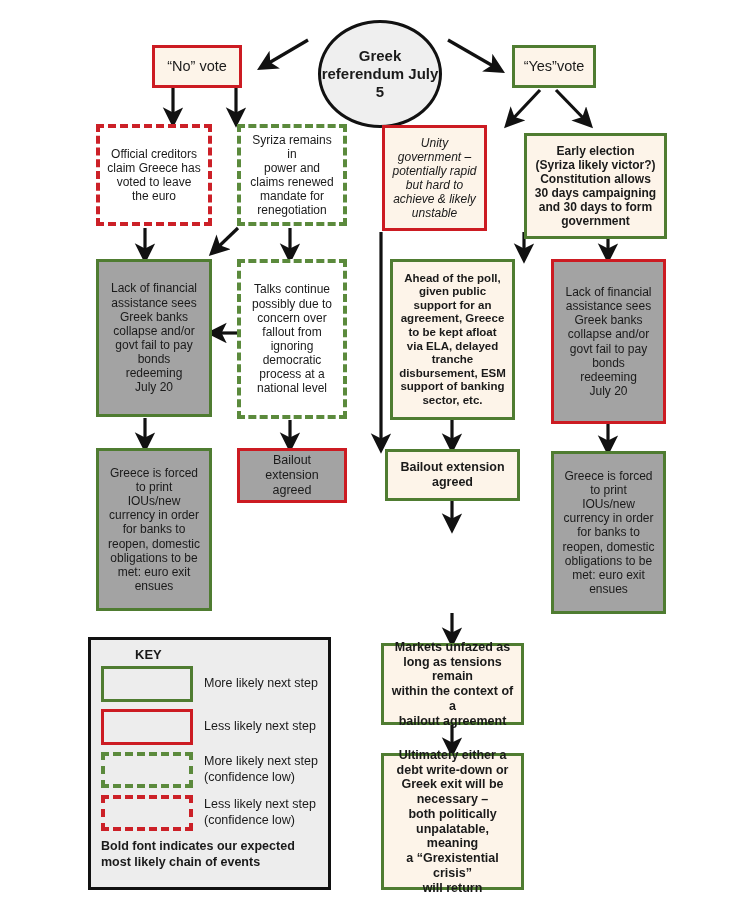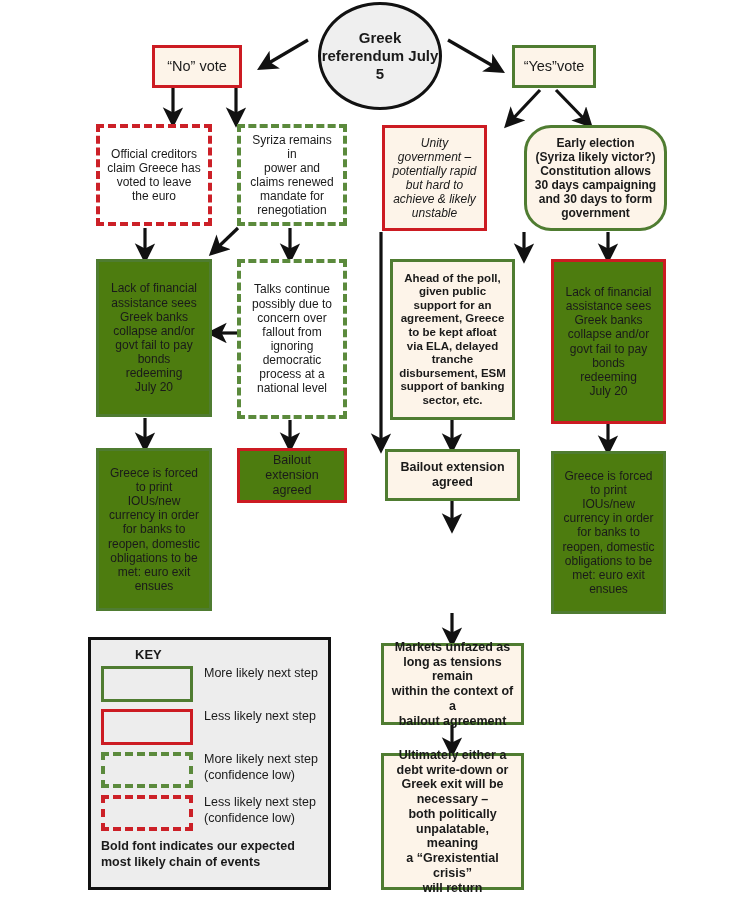--- a/index.html
+++ b/index.html
@@ -18,42 +18,42 @@
     background:#fdf4e9;
     line-height:1.18;
     padding:3px 5px;
   }
   .node .txt{display:block;width:100%;white-space:pre-line;}
 
   .g-solid{border:3px solid #4f7c31;}
   .r-solid{border:3px solid #cc1b22;}
   .g-dash{border:4px dashed #5b8a3c;background:#ffffff;}
   .r-dash{border:4px dashed #cc2027;background:#ffffff;}
-  .plain-white{background:#4d7c0f;}
+  .plain-white{background:#a3a3a3;}
 
   .bold{font-weight:bold;}
   .reg{font-weight:normal;}
 
   
   #start{
-    position:absolute;left:318px;top:2px;width:118px;height:102px;
+    position:absolute;left:318px;top:20px;width:118px;height:102px;
     border:3px solid #111;border-radius:50%;
     background:#efefef;
     display:flex;align-items:center;justify-content:center;text-align:center;
     font-weight:bold;font-size:15px;line-height:1.22;
   }
 
   
   #key{
     position:absolute;left:88px;top:637px;width:243px;height:253px;
     border:3px solid #111;background:#ededed;box-sizing:border-box;
     padding:7px 9px 6px 10px;
   }
   #key .keytitle{font-weight:bold;font-size:13px;margin:0 0 4px 2px;padding-left:32px;}
-  .keyrow{display:flex;margin-bottom:7px;}
+  .keyrow{display:flex;align-items:center;margin-bottom:7px;}
   .keyswatch{width:92px;height:36px;box-sizing:border-box;background:#ededed;flex:0 0 auto;margin-right:11px;}
   .ks-g{border:3px solid #4f7c31;}
   .ks-r{border:3px solid #cc1b22;}
   .ks-gd{border:4px dashed #5b8a3c;}
   .ks-rd{border:4px dashed #cc2027;}
   .keylabel{font-size:12.5px;line-height:1.25;white-space:pre-line;}
   #key .keyfoot{font-weight:bold;font-size:12.5px;line-height:1.3;white-space:pre-line;margin-top:2px;}
 </style>
 </head>
 <body>
@@ -136,21 +136,21 @@
 
   <div class="node r-solid reg" style="left:382px;top:125px;width:105px;height:106px;font-size:12px;font-style:italic;">
     <span class="txt">Unity
 government –
 potentially rapid
 but hard to
 achieve &amp; likely
 unstable</span>
   </div>
 
-  <div class="node g-solid bold" style="left:524px;top:125px;width:143px;height:106px;font-size:12px;border-radius:27px;">
+  <div class="node g-solid bold" style="left:524px;top:133px;width:143px;height:106px;font-size:12px;">
     <span class="txt">Early election
 (Syriza likely victor?)
 Constitution allows
 30 days campaigning
 and 30 days to form
 government</span>
   </div>
 
   <div class="node g-solid reg plain-white" style="left:96px;top:259px;width:116px;height:158px;font-size:12px;">
     <span class="txt">Lack of financial

